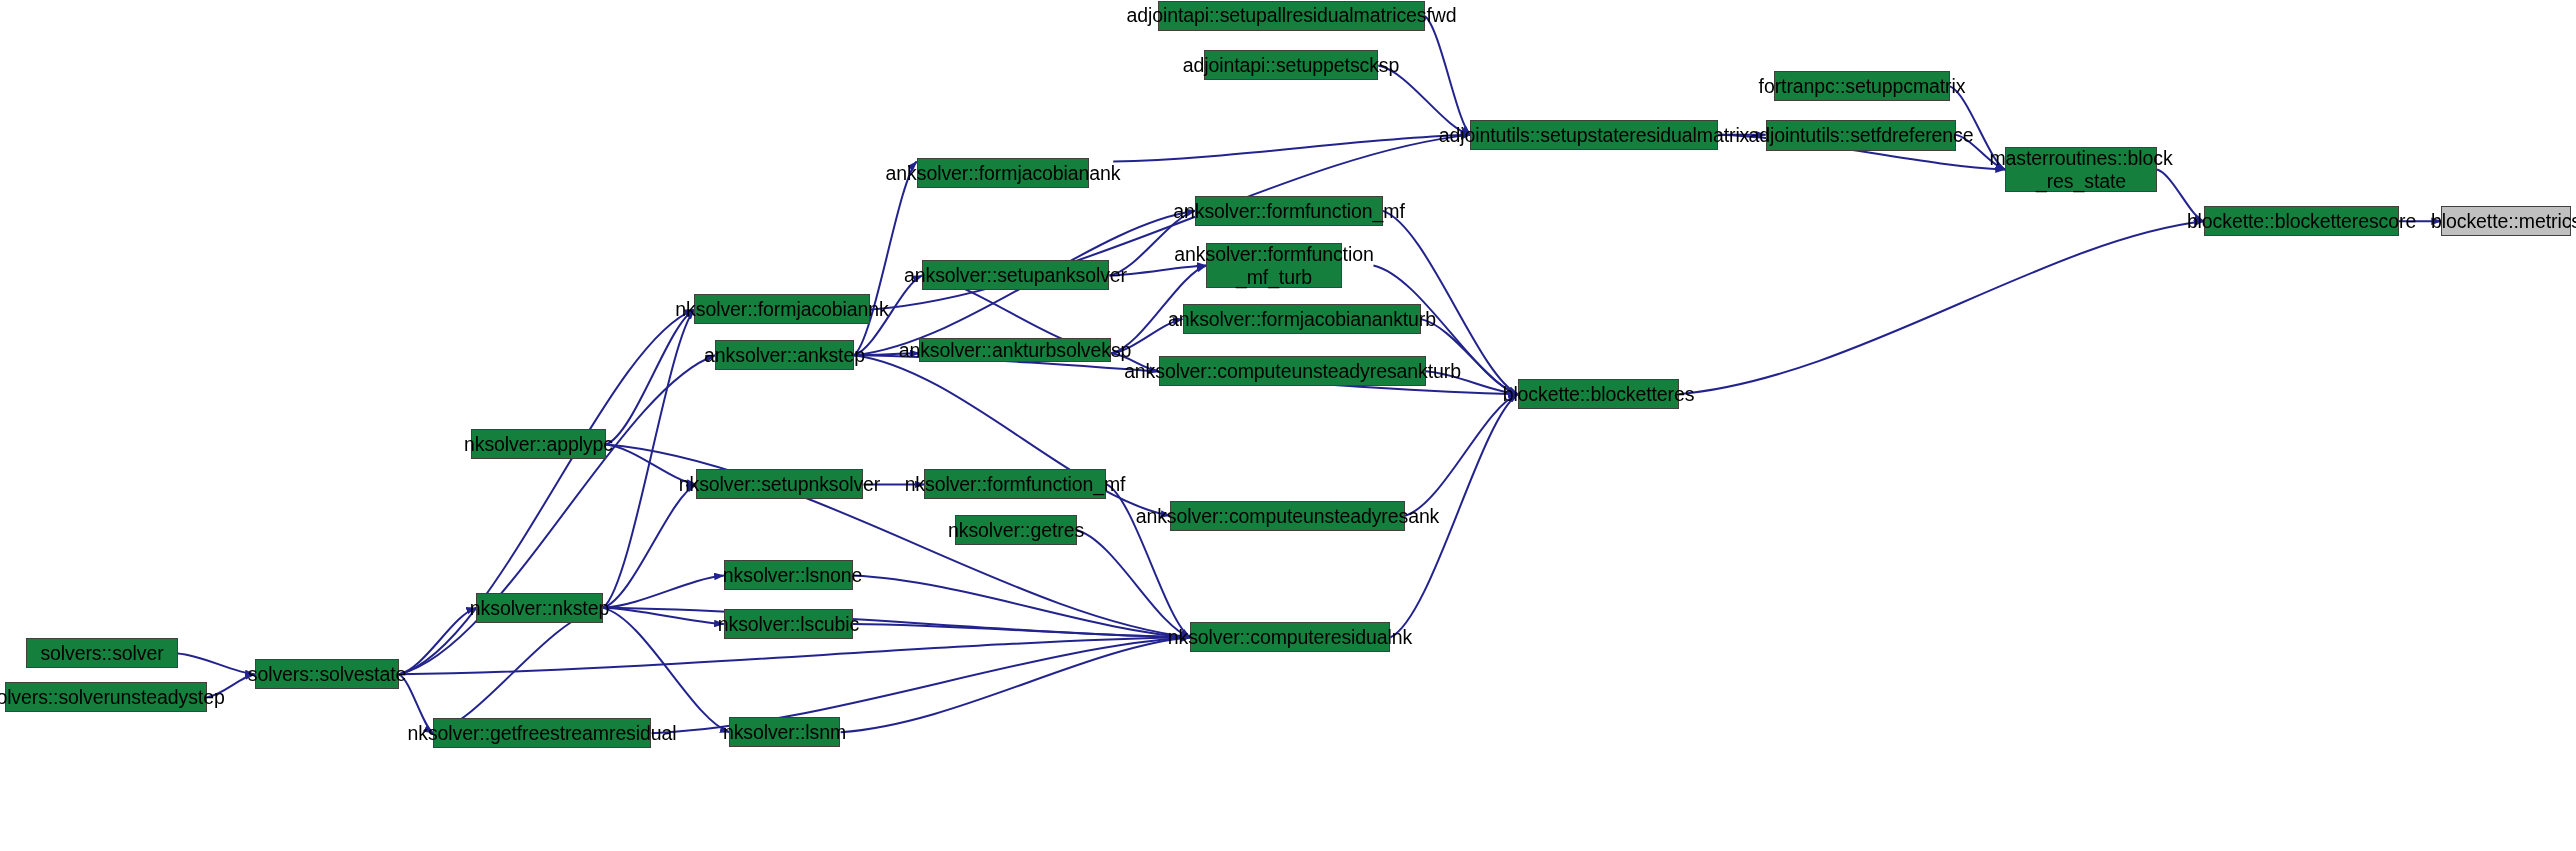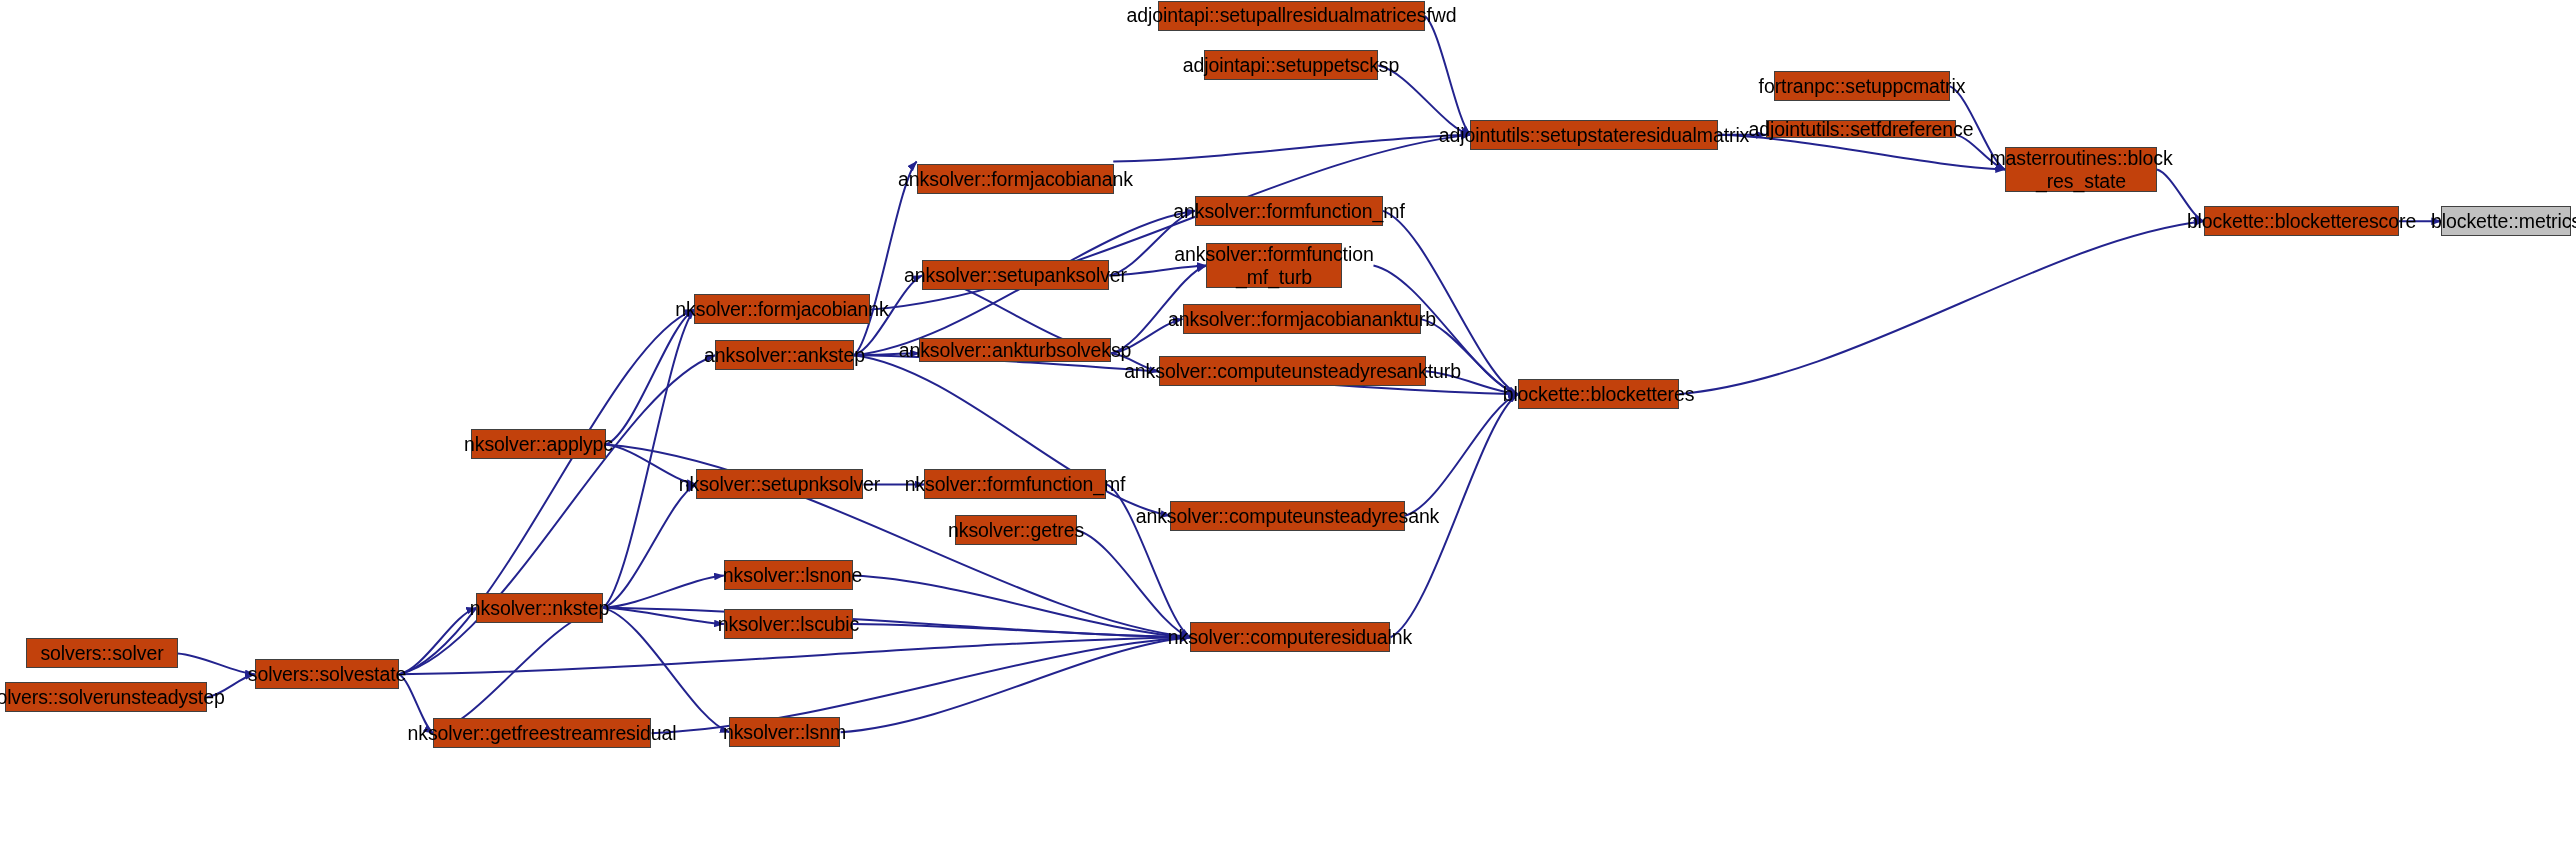--- a/index.html
+++ b/index.html
@@ -21,21 +21,21 @@
     left: 0;
     top: 0;
     width: 2576px;
     height: 851px;
     pointer-events: none;
   }
   .node {
     position: absolute;
     box-sizing: border-box;
     border: 1.5px solid #404040;
-    background: #c2410c;
+    background: #15803d;
     color: #000000;
     font-size: 19.5px;
     line-height: 1.18;
     display: flex;
     align-items: center;
     justify-content: center;
     text-align: center;
     white-space: pre;
     letter-spacing: -0.1px;
     z-index: 5;
@@ -117,37 +117,37 @@
       <div class="node" style="left: 255px; top: 659px; width: 144px; height: 30px;">solvers::solvestate</div>
       <div class="node" style="left: 471px; top: 429px; width: 135px; height: 30px;">nksolver::applypc</div>
       <div class="node" style="left: 476px; top: 593px; width: 127px; height: 30px;">nksolver::nkstep</div>
       <div class="node" style="left: 433px; top: 718px; width: 218px; height: 30px;">nksolver::getfreestreamresidual</div>
       <div class="node" style="left: 694px; top: 294px; width: 176px; height: 30px;">nksolver::formjacobiannk</div>
       <div class="node" style="left: 715px; top: 340px; width: 139px; height: 30px;">anksolver::ankstep</div>
       <div class="node" style="left: 696px; top: 469px; width: 167px; height: 30px;">nksolver::setupnksolver</div>
       <div class="node" style="left: 724px; top: 560px; width: 129px; height: 30px; padding-left: 8px;">nksolver::lsnone</div>
       <div class="node" style="left: 724px; top: 609px; width: 129px; height: 30px;">nksolver::lscubic</div>
       <div class="node" style="left: 729px; top: 717px; width: 111px; height: 30px;">nksolver::lsnm</div>
-      <div class="node" style="left: 917px; top: 164px; width: 197px; height: 30px;">anksolver::formjacobianank</div>
+      <div class="node" style="left: 917px; top: 158px; width: 172px; height: 30px;">anksolver::formjacobianank</div>
       <div class="node" style="left: 922px; top: 260px; width: 187px; height: 30px;">anksolver::setupanksolver</div>
       <div class="node" style="left: 919px; top: 338px; width: 192px; height: 24px;">anksolver::ankturbsolveksp</div>
       <div class="node" style="left: 924px; top: 469px; width: 182px; height: 30px;">nksolver::formfunction_mf</div>
       <div class="node" style="left: 955px; top: 515px; width: 122px; height: 30px;">nksolver::getres</div>
       <div class="node" style="left: 1195px; top: 196px; width: 188px; height: 30px;">anksolver::formfunction_mf</div>
       <div class="node" style="left: 1206px; top: 243px; width: 136px; height: 45px;">anksolver::formfunction
 _mf_turb</div>
       <div class="node" style="left: 1183px; top: 304px; width: 238px; height: 30px;">anksolver::formjacobianankturb</div>
       <div class="node" style="left: 1159px; top: 356px; width: 267px; height: 30px;">anksolver::computeunsteadyresankturb</div>
       <div class="node" style="left: 1170px; top: 501px; width: 235px; height: 30px;">anksolver::computeunsteadyresank</div>
       <div class="node" style="left: 1190px; top: 622px; width: 200px; height: 30px;">nksolver::computeresidualnk</div>
       <div class="node" style="left: 1158px; top: 0.9px; width: 267px; height: 30px;">adjointapi::setupallresidualmatricesfwd</div>
       <div class="node" style="left: 1204px; top: 50px; width: 174px; height: 30px;">adjointapi::setuppetscksp</div>
       <div class="node" style="left: 1470px; top: 120px; width: 248px; height: 30px; text-align: right;">adjointutils::setupstateresidualmatrix</div>
       <div class="node" style="left: 1518px; top: 379px; width: 161px; height: 30px;">blockette::blocketteres</div>
       <div class="node" style="left: 1774px; top: 71px; width: 176px; height: 30px;">fortranpc::setuppcmatrix</div>
-      <div class="node" style="left: 1766px; top: 120px; width: 190px; height: 18px;">adjointutils::setfdreference</div>
+      <div class="node" style="left: 1766px; top: 120px; width: 190px; height: 31px;">adjointutils::setfdreference</div>
       <div class="node" style="left: 2005px; top: 147px; width: 152px; height: 45px;">masterroutines::block
 _res_state</div>
       <div class="node" style="left: 2204px; top: 206px; width: 195px; height: 30px;">blockette::blocketterescore</div>
       <div class="node highlight" style="left: 2441px; top: 206px; width: 130px; height: 30px;">blockette::metrics</div>
     </div>
 </div>
 
 
 </body></html>

